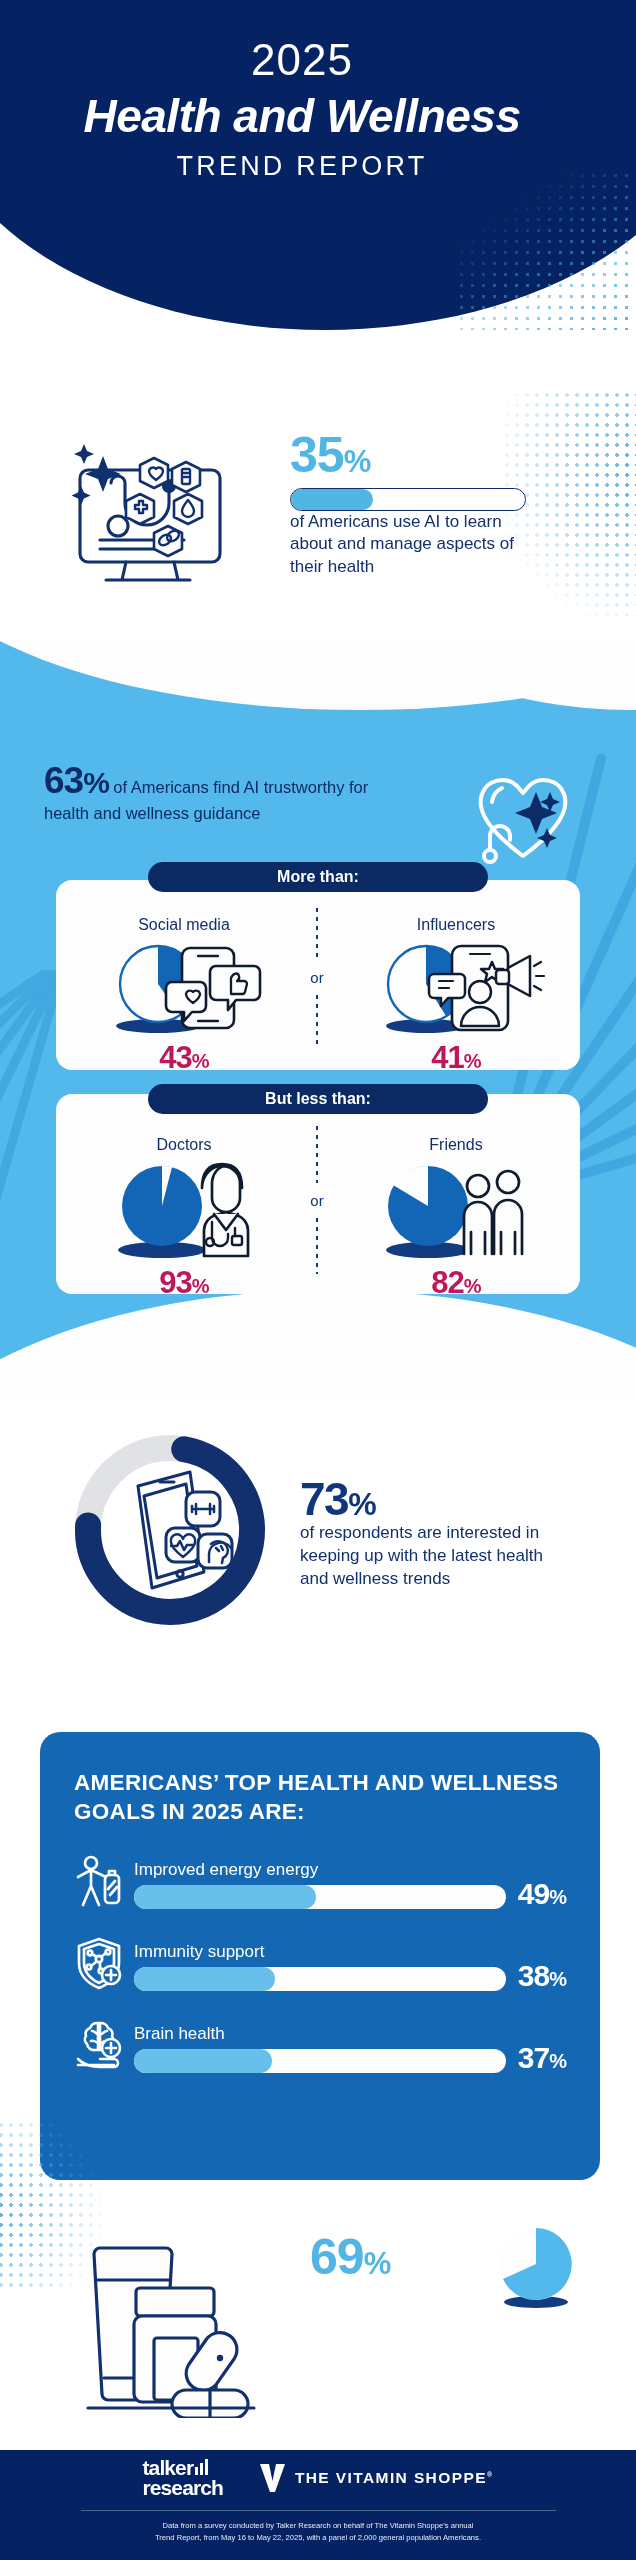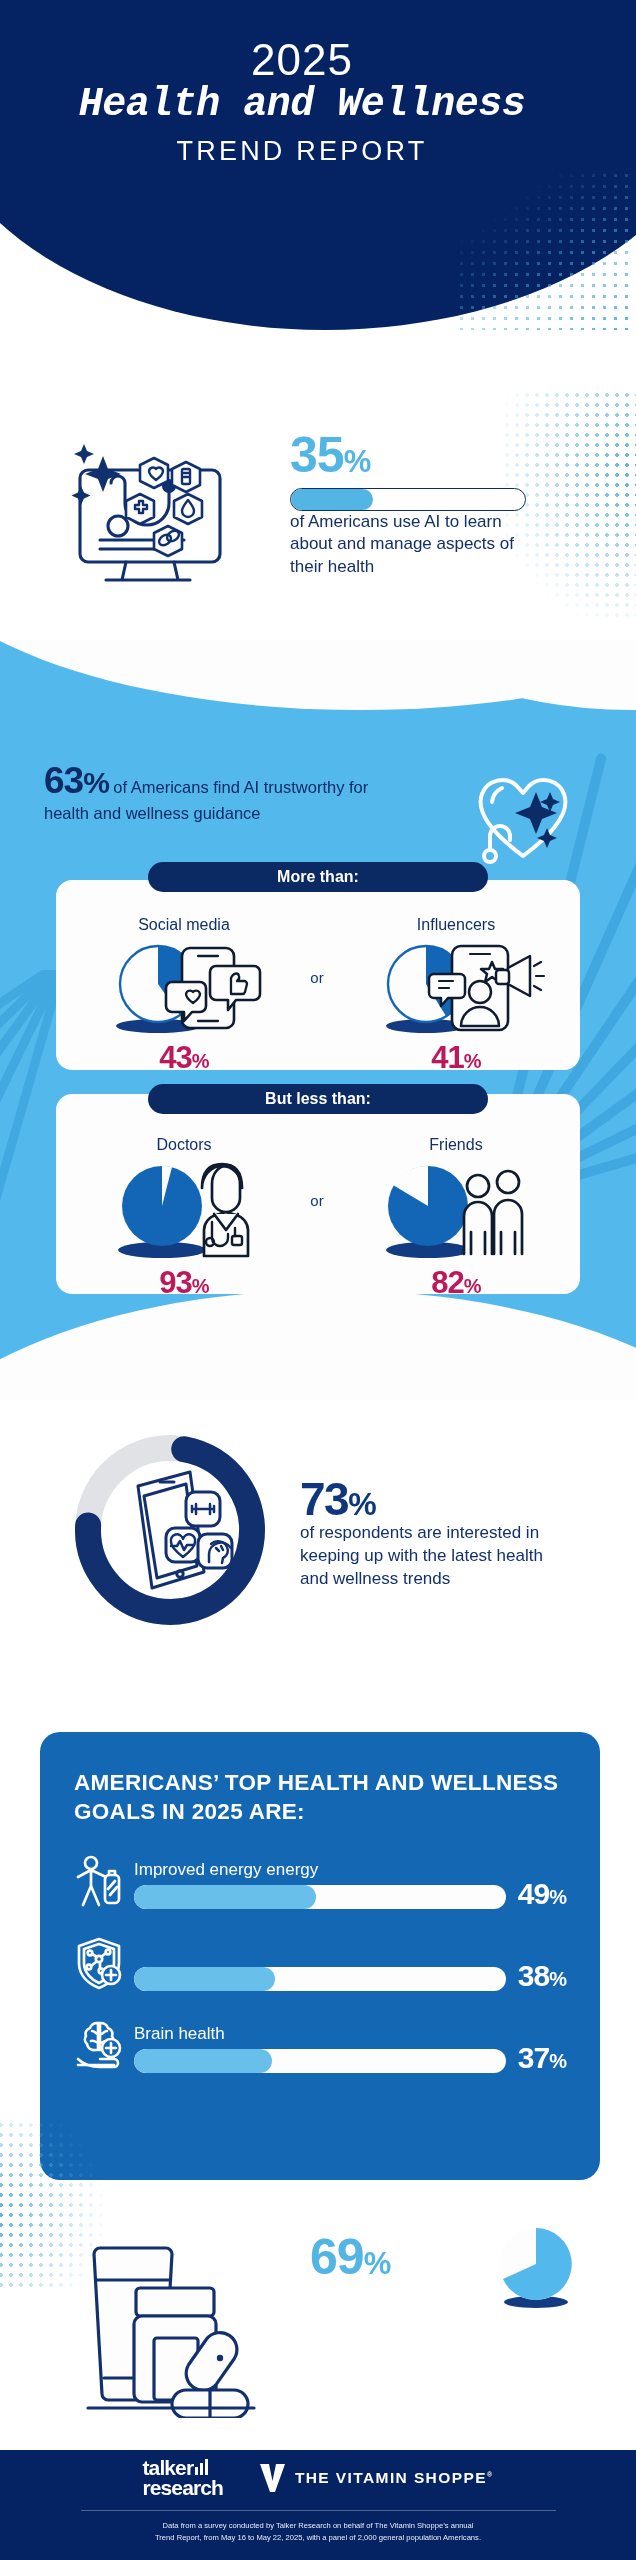--- a/index.html
+++ b/index.html
@@ -21,22 +21,22 @@
     position:absolute; right:-10px; top:170px; width:190px; height:250px;
     background-image:radial-gradient(#5ab4e0 1.7px, transparent 1.8px);
     background-size:11px 11px;
     -webkit-mask-image:linear-gradient(145deg, rgba(0,0,0,0) 18%, rgba(0,0,0,1) 72%);
     mask-image:linear-gradient(145deg, rgba(0,0,0,0) 18%, rgba(0,0,0,1) 72%);
     pointer-events:none;
   }
   .header-inner { position:absolute; left:0; top:0; width:604px; text-align:center; color:#fff; }
   .hdr-year { font-size:44px; font-weight:400; letter-spacing:1px; margin-top:38px; line-height:1; }
   .hdr-script {
-    font-family:Liberation Mono, monospace; font-style:italic; font-weight:bold;
-    font-size:40px; line-height:1.15; margin-top:0; letter-spacing:-0.5px;
+    font-family:Liberation Sans, sans-serif; font-style:italic; font-weight:bold;
+    font-size:46px; line-height:1.15; margin-top:8px; letter-spacing:-0.5px;
   }
   .hdr-sub { font-size:27px; font-weight:400; letter-spacing:3.2px; margin-top:8px; }
 
   
   .sec-ai { position:absolute; left:0; top:400px; width:636px; height:250px; }
   .sec-ai .dots-r {
     position:absolute; right:-16px; top:-10px; width:150px; height:230px;
     background-image:radial-gradient(#5ab4e0 1.6px, transparent 1.7px);
     background-size:10px 10px;
     -webkit-mask-image:radial-gradient(circle at 100% 35%, rgba(0,0,0,1) 10%, rgba(0,0,0,0) 78%);
@@ -95,21 +95,21 @@
     font-size:16px; font-weight:bold; display:flex; align-items:center; justify-content:center;
     z-index:4;
   }
   .card {
     position:absolute; background:#fdfdfd; border-radius:16px; z-index:3;
   }
   .col-label { font-size:16px; color:#12306b; text-align:center; }
   .col-pct { font-size:31px; font-weight:bold; color:#be185d; text-align:center; letter-spacing:-1px; }
   .col-pct .pc { font-size:20px; }
   .or-divider {
-    position:absolute; width:2px; display:flex; flex-direction:row; align-items:center;
+    position:absolute; width:2px; display:flex; flex-direction:column; align-items:center;
     justify-content:center; gap:6px;
   }
   .or-dots {
     width:2px; flex:1;
     background-image:linear-gradient(#10377e 50%, transparent 0);
     background-size:2px 9px; background-repeat:repeat-y;
   }
   .or-word { font-size:15px; color:#10377e; padding:3px 0; }
 
   
@@ -441,20 +441,21 @@
           <circle cx="16" cy="18" r="2.3"></circle>
             <circle cx="34" cy="17" r="2.3"></circle>
           <circle cx="15" cy="32" r="2.3"></circle>
             <circle cx="27" cy="36" r="2.3"></circle>
           <path d="M18 19 l5 3 M32 18 l-5 4 M17 31 l5 -4 M26 34 l0 -7"></path>
           <circle cx="37" cy="40" r="9" fill="#1467b3"></circle>
           <path d="M37 35 v10 M32 40 h10"></path>
         </g>
       </svg>
       <div class="goal-mid">
+        <div class="goal-name">Immunity support</div>
         <div class="goal-bar">
             <i style="width:38%"></i>
           </div>
       </div>
       <div class="goal-pct"><span>38</span><span class="pc">%</span></div>
     </div>
 
     <div class="goal-row">
       <svg class="goal-ico" viewBox="0 0 52 56">
         <g fill="none" stroke="#fdfdfd" stroke-width="2.6" stroke-linecap="round" stroke-linejoin="round">

